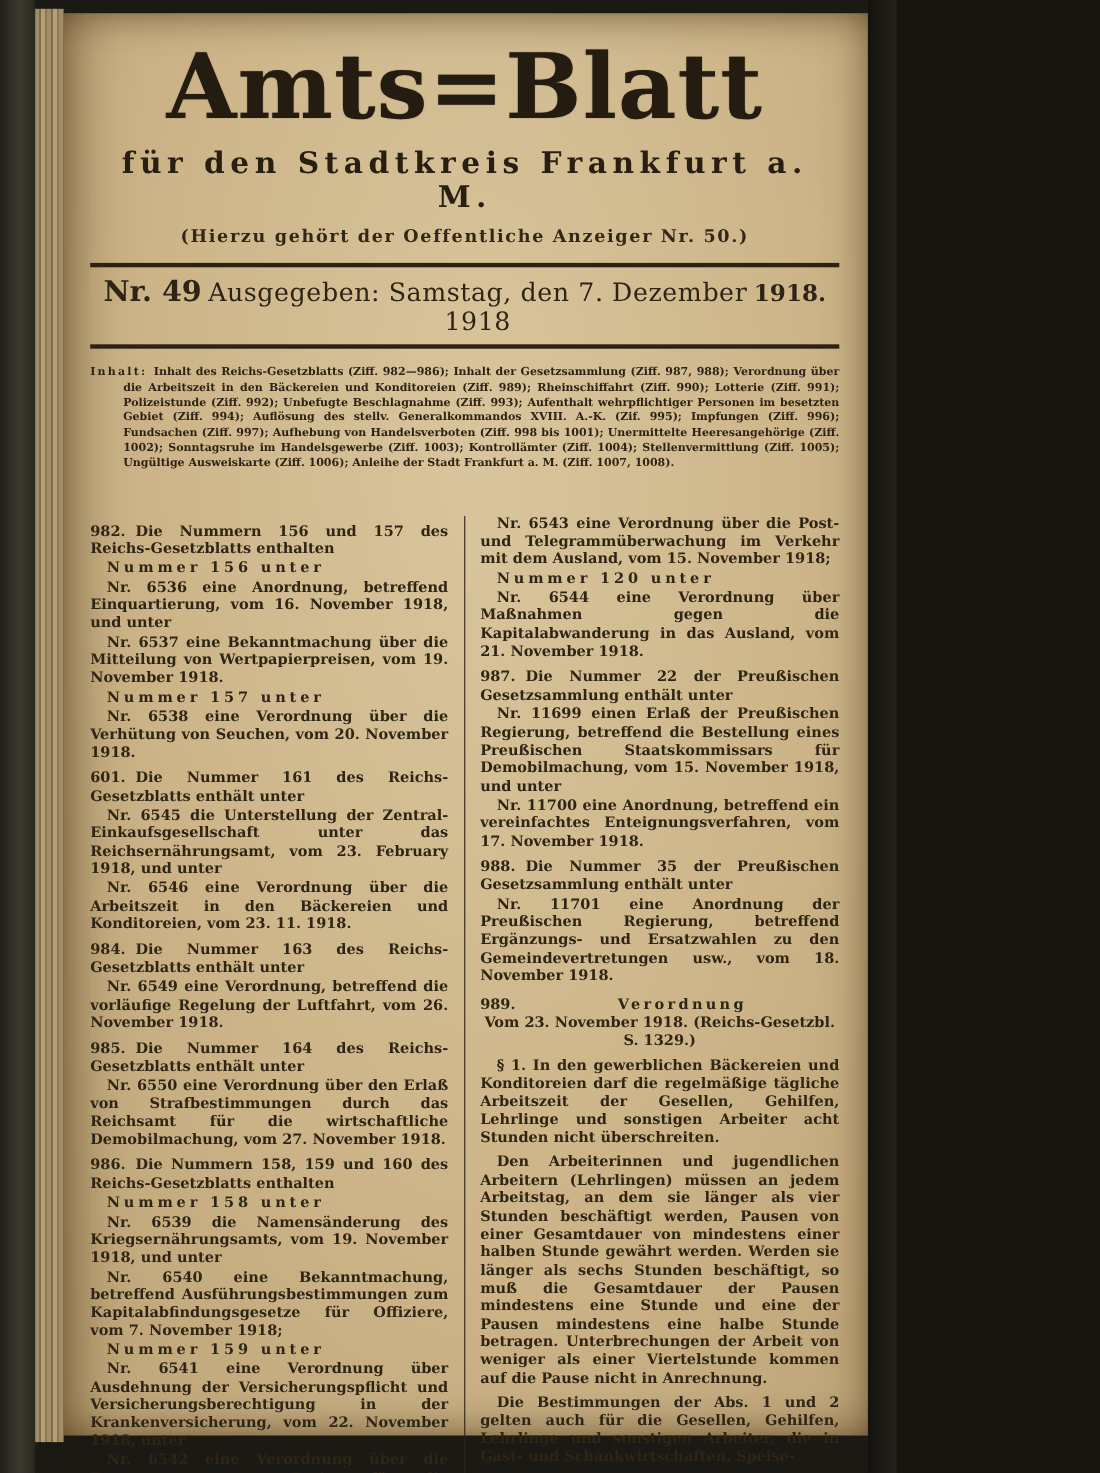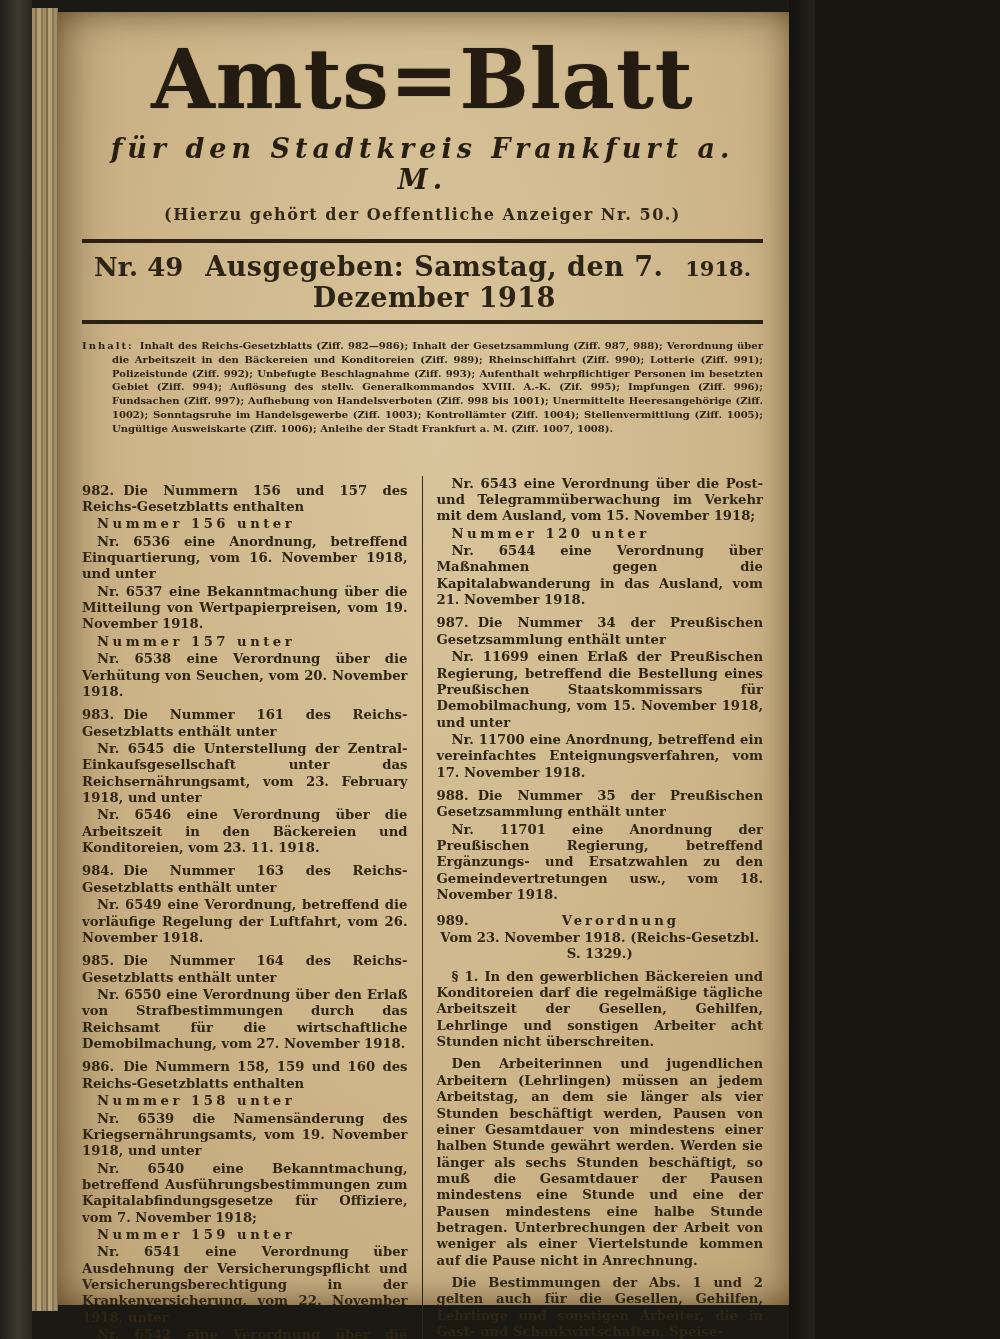--- a/index.html
+++ b/index.html
@@ -35,33 +35,33 @@
     color:#2e2416;
   }
   .masthead { text-align:center; }
   .title {
     font-size:82px; font-weight:bold; line-height:1;
     letter-spacing:1px; color:#241c11;
     text-shadow:0 0 1px rgba(30,22,10,.6);
   }
   .subtitle {
     margin-top:13px; font-size:27px; font-weight:bold;
-    letter-spacing:5px; color:#281f12;font-style:italic;
+    letter-spacing:5px; color:#281f12;
   }
   .note {
     margin-top:10px; font-size:16px; font-weight:bold;
     letter-spacing:1.5px; color:#332817;
   }
   .header-band {
     margin-top:15px;
     border-top:4px solid #2c2214; border-bottom:4px solid #2c2214;
     display:flex; align-items:baseline; padding:8px 12px 7px;
   }
   .issue-no { font-size:26px; font-weight:bold; }
-  .published { flex:1; text-align:center; font-size:27px; font-weight:bold; letter-spacing:.5px; }
+  .published { flex:1; text-align:center; font-size:23px; font-weight:normal; letter-spacing:.5px; }
   .year { font-size:21px; font-weight:bold; }
   .toc {
     margin-top:15px; font-size:10px; line-height:1.38; font-weight:bold;
     text-align:justify; color:#2d2314;
     padding-left:30px; text-indent:-30px;
   }
   .toc-label { letter-spacing:2px; margin-right:6px; }
   .columns { display:flex; margin-top:40px; }
   .col { width:50%; }
   .col-left { padding-right:14px; border-right:1.6px solid #2e2416; }
@@ -105,40 +105,40 @@
     <p class="toc"><span class="toc-label">Inhalt:</span><span>Inhalt des Reichs-Gesetzblatts (Ziff. 982—986); Inhalt der Gesetzsammlung (Ziff. 987, 988); Verordnung über die Arbeitszeit in den Bäckereien und Konditoreien (Ziff. 989); Rheinschiffahrt (Ziff. 990); Lotterie (Ziff. 991); Polizeistunde (Ziff. 992); Unbefugte Beschlagnahme (Ziff. 993); Aufenthalt wehrpflichtiger Personen im besetzten Gebiet (Ziff. 994); Auflösung des stellv. Generalkommandos XVIII. A.-K. (Zif. 995); Impfungen (Ziff. 996); Fundsachen (Ziff. 997); Aufhebung von Handelsverboten (Ziff. 998 bis 1001); Unermittelte Heeresangehörige (Ziff. 1002); Sonntagsruhe im Handelsgewerbe (Ziff. 1003); Kontrollämter (Ziff. 1004); Stellenvermittlung (Ziff. 1005); Ungültige Ausweiskarte (Ziff. 1006); Anleihe der Stadt Frankfurt a. M. (Ziff. 1007, 1008).</span></p>
 
     <div class="columns">
       <div class="col col-left">
           <p class="para head"><span class="pnum">982.</span><span>Die Nummern 156 und 157 des Reichs-Gesetzblatts enthalten</span></p>
           <p class="para spaced"><span>Nummer 156 unter</span></p>
           <p class="para body"><span>Nr. 6536 eine Anordnung, betreffend Einquartierung, vom 16. November 1918, und unter</span></p>
           <p class="para body"><span>Nr. 6537 eine Bekanntmachung über die Mitteilung von Wertpapierpreisen, vom 19. November 1918.</span></p>
           <p class="para spaced"><span>Nummer 157 unter</span></p>
           <p class="para body"><span>Nr. 6538 eine Verordnung über die Verhütung von Seuchen, vom 20. November 1918.</span></p>
-          <p class="para head"><span class="pnum">983.</span><span>Die Nummer 161 des Reichs-Gesetzblatts enthält unter</span></p>
+          <p class="para head"><span class="pnum">601.</span><span>Die Nummer 161 des Reichs-Gesetzblatts enthält unter</span></p>
           <p class="para body"><span>Nr. 6545 die Unterstellung der Zentral-Einkaufsgesellschaft unter das Reichsernährungsamt, vom 23. February 1918, und unter</span></p>
           <p class="para body"><span>Nr. 6546 eine Verordnung über die Arbeitszeit in den Bäckereien und Konditoreien, vom 23. 11. 1918.</span></p>
           <p class="para head"><span class="pnum">984.</span><span>Die Nummer 163 des Reichs-Gesetzblatts enthält unter</span></p>
           <p class="para body"><span>Nr. 6549 eine Verordnung, betreffend die vorläufige Regelung der Luftfahrt, vom 26. November 1918.</span></p>
           <p class="para head"><span class="pnum">985.</span><span>Die Nummer 164 des Reichs-Gesetzblatts enthält unter</span></p>
           <p class="para body"><span>Nr. 6550 eine Verordnung über den Erlaß von Strafbestimmungen durch das Reichsamt für die wirtschaftliche Demobilmachung, vom 27. November 1918.</span></p>
           <p class="para head"><span class="pnum">986.</span><span>Die Nummern 158, 159 und 160 des Reichs-Gesetzblatts enthalten</span></p>
           <p class="para spaced"><span>Nummer 158 unter</span></p>
           <p class="para body"><span>Nr. 6539 die Namensänderung des Kriegsernährungsamts, vom 19. November 1918, und unter</span></p>
           <p class="para body"><span>Nr. 6540 eine Bekanntmachung, betreffend Ausführungsbestimmungen zum Kapitalabfindungsgesetze für Offiziere, vom 7. November 1918;</span></p>
           <p class="para spaced"><span>Nummer 159 unter</span></p>
           <p class="para body"><span>Nr. 6541 eine Verordnung über Ausdehnung der Versicherungspflicht und Versicherungsberechtigung in der Krankenversicherung, vom 22. November 1918, unter</span></p>
           <p class="para body"><span>Nr. 6542 eine Verordnung über die Festsetzung neuer Preise für die Weiterarbeit in Kriegsmaterial, vom 21. November 1918, unter</span></p>
         </div>
       <div class="col col-right">
           <p class="para body"><span>Nr. 6543 eine Verordnung über die Post- und Telegrammüberwachung im Verkehr mit dem Ausland, vom 15. November 1918;</span></p>
           <p class="para spaced"><span>Nummer 120 unter</span></p>
           <p class="para body"><span>Nr. 6544 eine Verordnung über Maßnahmen gegen die Kapitalabwanderung in das Ausland, vom 21. November 1918.</span></p>
-          <p class="para head"><span class="pnum">987.</span><span>Die Nummer 34 der Preußischen Gesetzsammlung enthält unter</span></p>
+          <p class="para head"><span class="pnum">987.</span><span>Die Nummer 22 der Preußischen Gesetzsammlung enthält unter</span></p>
           <p class="para body"><span>Nr. 11699 einen Erlaß der Preußischen Regierung, betreffend die Bestellung eines Preußischen Staatskommissars für Demobilmachung, vom 15. November 1918, und unter</span></p>
           <p class="para body"><span>Nr. 11700 eine Anordnung, betreffend ein vereinfachtes Enteignungsverfahren, vom 17. November 1918.</span></p>
           <p class="para head"><span class="pnum">988.</span><span>Die Nummer 35 der Preußischen Gesetzsammlung enthält unter</span></p>
           <p class="para body"><span>Nr. 11701 eine Anordnung der Preußischen Regierung, betreffend Ergänzungs- und Ersatzwahlen zu den Gemeindevertretungen usw., vom 18. November 1918.</span></p>
           <p class="para heading"><span class="pnum">989.</span><span>Verordnung</span></p>
           <p class="para subheading"><span>Vom 23. November 1918. (Reichs-Gesetzbl. S. 1329.)</span></p>
           <p class="para body sp"><span>§ 1. In den gewerblichen Bäckereien und Konditoreien darf die regelmäßige tägliche Arbeitszeit der Gesellen, Gehilfen, Lehrlinge und sonstigen Arbeiter acht Stunden nicht überschreiten.</span></p>
           <p class="para body sp"><span>Den Arbeiterinnen und jugendlichen Arbeitern (Lehrlingen) müssen an jedem Arbeitstag, an dem sie länger als vier Stunden beschäftigt werden, Pausen von einer Gesamtdauer von mindestens einer halben Stunde gewährt werden. Werden sie länger als sechs Stunden beschäftigt, so muß die Gesamtdauer der Pausen mindestens eine Stunde und eine der Pausen mindestens eine halbe Stunde betragen. Unterbrechungen der Arbeit von weniger als einer Viertelstunde kommen auf die Pause nicht in Anrechnung.</span></p>
           <p class="para body sp"><span>Die Bestimmungen der Abs. 1 und 2 gelten auch für die Gesellen, Gehilfen, Lehrlinge und sonstigen Arbeiter, die in Gast- und Schankwirtschaften, Speise-</span></p>
         </div>

